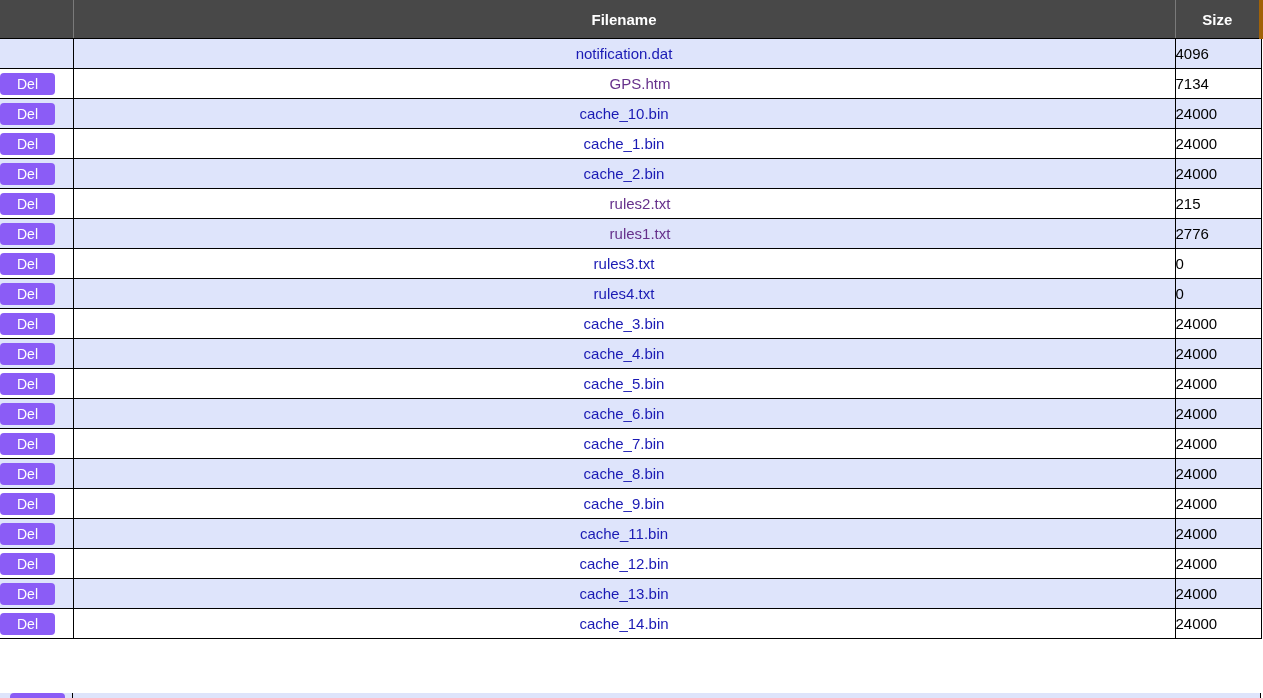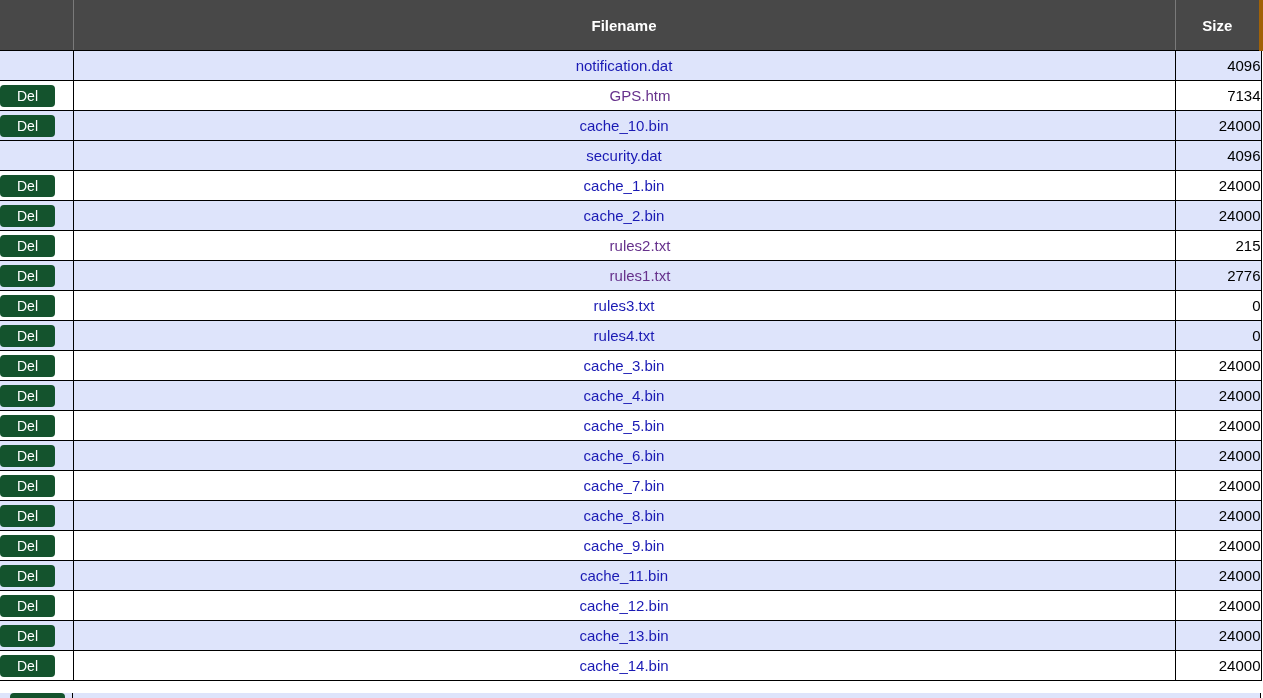--- a/index.html
+++ b/index.html
@@ -22,21 +22,21 @@
   #file-table col.col-action { width: 73px; }
   #file-table col.col-name   { width: 1102px; }
   #file-table col.col-size   { width: 86px; }
 
   #file-table thead th {
     background: #484848;
     color: #ffffff;
     font-weight: bold;
     font-size: 15px;
     height: 34px;
-    padding: 8px;
+    padding: 2px;
     text-align: center;
     border-right: 1px solid #7a7a7a;
     border-bottom: 1px solid #000000;
     vertical-align: middle;
   }
   #file-table thead th.th-size { border-right: 4px solid #a16207; }
 
   #file-table tbody td {
     height: 30px;
     padding: 0;
@@ -53,33 +53,33 @@
     text-align: left;
     padding-left: 10px;
   }
 
   td.cell-name {
     text-align: center;
     color: #000000;
   }
 
   td.cell-size {
-    text-align: right;
+    text-align: left;
     padding-right: 12px;
     color: #000000;
     font-size: 15px;
     border-right: none;
   }
 
   .del-button {
     display: inline-block;
     width: 55px;
     height: 22px;
     line-height: 22px;
-    background: #14532d;
+    background: #8b5cf6;
     color: #ffffff;
     font-size: 14px;
     font-family: "Liberation Sans", sans-serif;
     text-align: center;
     border: none;
     border-radius: 4px;
     padding: 0;
     cursor: pointer;
   }
 
@@ -146,25 +146,20 @@
       <tr class="row-odd">
         <td class="cell-action"><button class="del-button">Del</button></td>
         <td class="cell-name"><a class="file-link visited">GPS.htm</a></td>
         <td class="cell-size">7134</td>
       </tr>
       <tr class="row-even">
         <td class="cell-action"><button class="del-button">Del</button></td>
         <td class="cell-name"><a class="file-link">cache_10.bin</a></td>
         <td class="cell-size">24000</td>
       </tr>
-      <tr class="row-even">
-        <td class="cell-action"></td>
-        <td class="cell-name"><a class="file-link">security.dat</a></td>
-        <td class="cell-size">4096</td>
-      </tr>
       <tr class="row-odd">
         <td class="cell-action"><button class="del-button">Del</button></td>
         <td class="cell-name"><a class="file-link">cache_1.bin</a></td>
         <td class="cell-size">24000</td>
       </tr>
       <tr class="row-even">
         <td class="cell-action"><button class="del-button">Del</button></td>
         <td class="cell-name"><a class="file-link">cache_2.bin</a></td>
         <td class="cell-size">24000</td>
       </tr>

